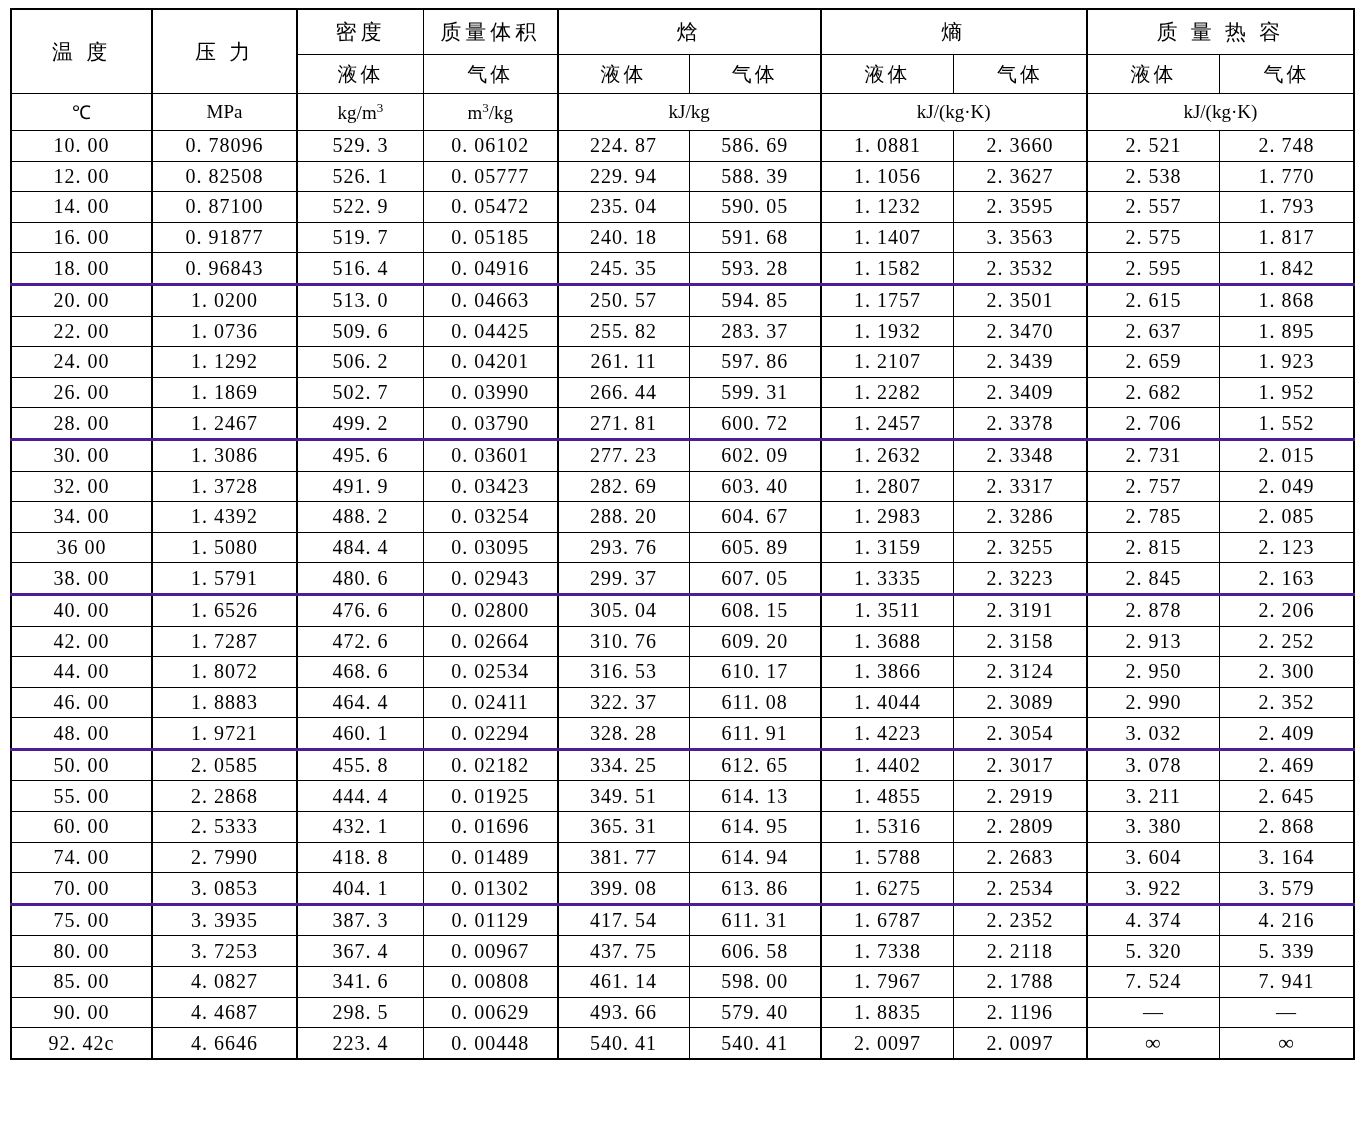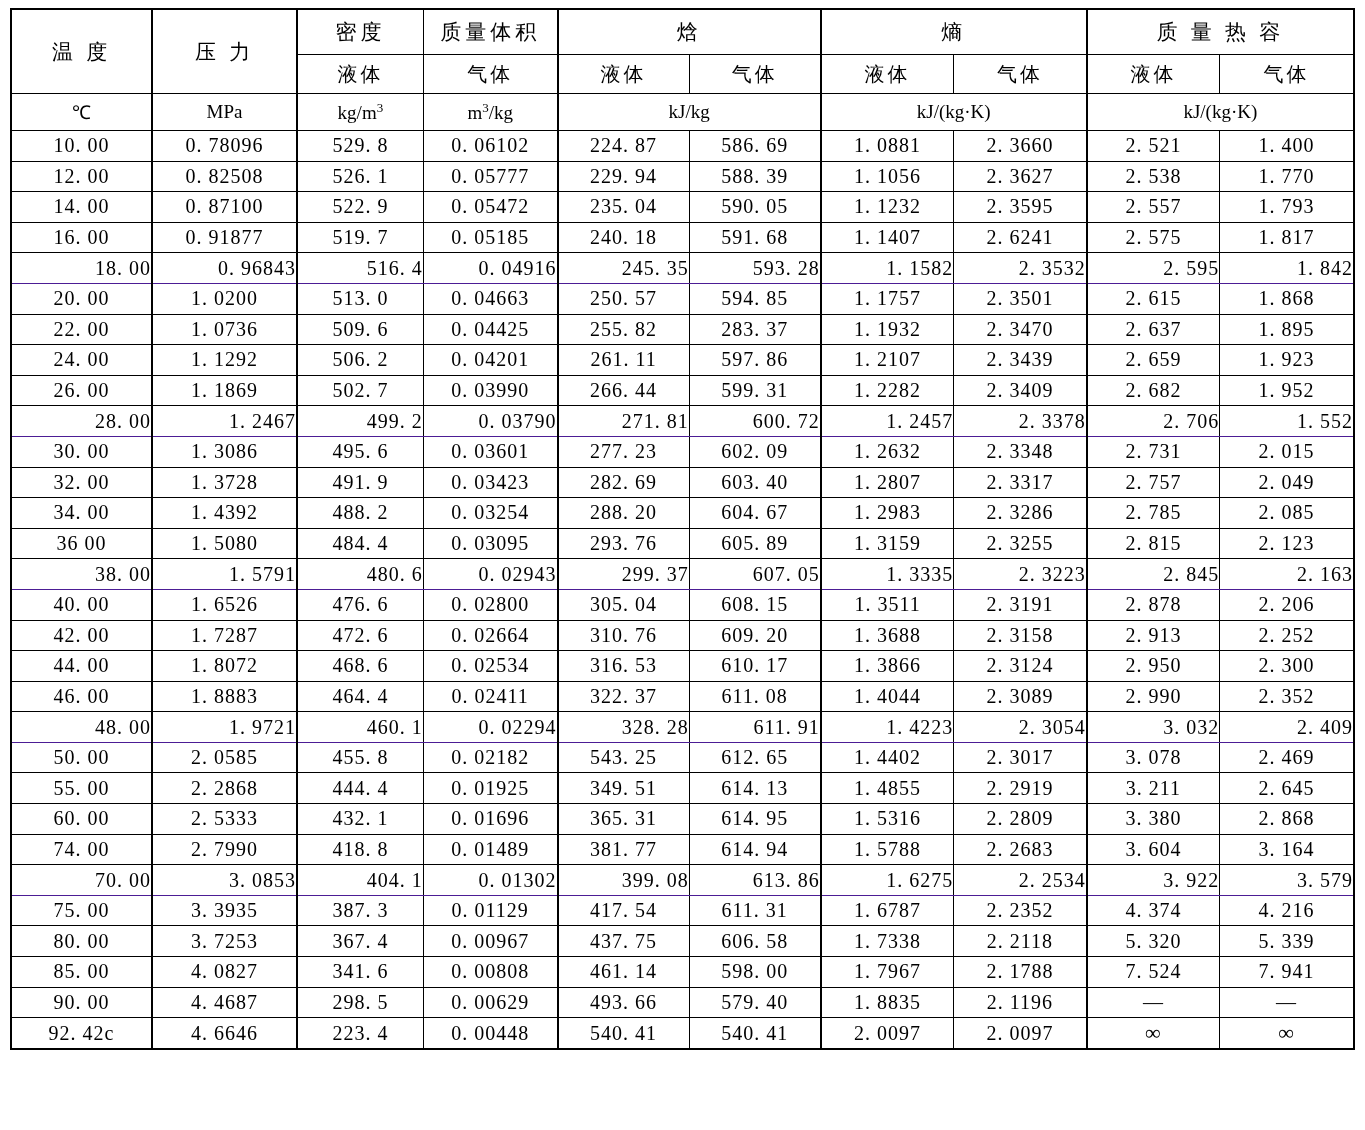--- a/index.html
+++ b/index.html
@@ -58,22 +58,21 @@
   .hdr-unit td sub, .hdr-unit td sup {
     font-size: 13px;
   }
   tbody td {
     height: 29.6px;
     font-size: 20px;
     font-family: "Liberation Serif", serif;
     letter-spacing: 1px;
   }
   tr.group-end td {
-    border-bottom: 1px solid #4c1d95;
-    text-align: right;
+    border-bottom: 3px solid #4c1d95;
   }
   
   .sep-left {
     border-left: 2px solid #000 !important;
   }
   .inf {
     font-size: 22px;
   }
   .dash {
     font-size: 20px;
@@ -123,28 +122,28 @@
         <td><span>m</span><sup>3</sup><span>/kg</span></td>
         <td colspan="2" class="sep-left">kJ/kg</td>
         <td colspan="2" class="sep-left">kJ/(kg·K)</td>
         <td colspan="2" class="sep-left">kJ/(kg·K)</td>
       </tr>
     </thead>
     <tbody id="tbody">
         <tr>
           <td>10. 00</td>
           <td class="sep-left">0. 78096</td>
-          <td class="sep-left">529. 8</td>
+          <td class="sep-left">529. 3</td>
           <td>0. 06102</td>
           <td class="sep-left">224. 87</td>
           <td>586. 69</td>
           <td class="sep-left">1. 0881</td>
           <td>2. 3660</td>
           <td class="sep-left">2. 521</td>
-          <td>1. 400</td>
+          <td>2. 748</td>
         </tr>
         <tr>
           <td>12. 00</td>
           <td class="sep-left">0. 82508</td>
           <td class="sep-left">526. 1</td>
           <td>0. 05777</td>
           <td class="sep-left">229. 94</td>
           <td>588. 39</td>
           <td class="sep-left">1. 1056</td>
           <td>2. 3627</td>
@@ -164,21 +163,21 @@
           <td>1. 793</td>
         </tr>
         <tr>
           <td>16. 00</td>
           <td class="sep-left">0. 91877</td>
           <td class="sep-left">519. 7</td>
           <td>0. 05185</td>
           <td class="sep-left">240. 18</td>
           <td>591. 68</td>
           <td class="sep-left">1. 1407</td>
-          <td>2. 6241</td>
+          <td>3. 3563</td>
           <td class="sep-left">2. 575</td>
           <td>1. 817</td>
         </tr>
         <tr class="group-end">
           <td>18. 00</td>
           <td class="sep-left">0. 96843</td>
           <td class="sep-left">516. 4</td>
           <td>0. 04916</td>
           <td class="sep-left">245. 35</td>
           <td>593. 28</td>
@@ -365,21 +364,21 @@
           <td class="sep-left">1. 4223</td>
           <td>2. 3054</td>
           <td class="sep-left">3. 032</td>
           <td>2. 409</td>
         </tr>
         <tr>
           <td>50. 00</td>
           <td class="sep-left">2. 0585</td>
           <td class="sep-left">455. 8</td>
           <td>0. 02182</td>
-          <td class="sep-left">543. 25</td>
+          <td class="sep-left">334. 25</td>
           <td>612. 65</td>
           <td class="sep-left">1. 4402</td>
           <td>2. 3017</td>
           <td class="sep-left">3. 078</td>
           <td>2. 469</td>
         </tr>
         <tr>
           <td>55. 00</td>
           <td class="sep-left">2. 2868</td>
           <td class="sep-left">444. 4</td>

